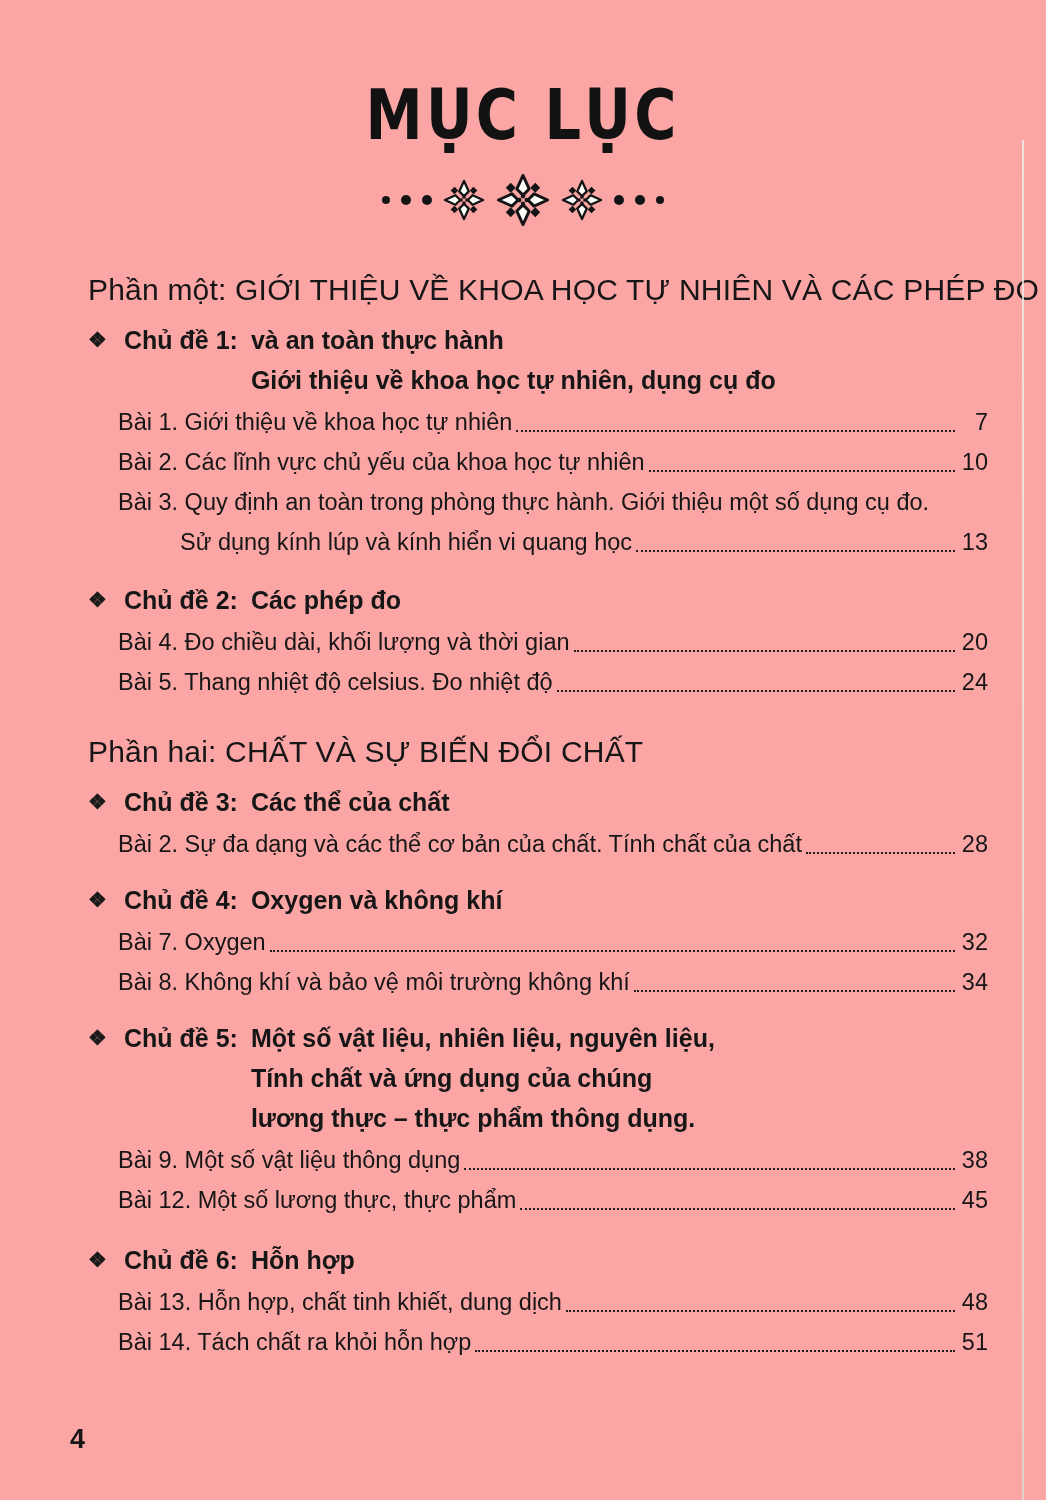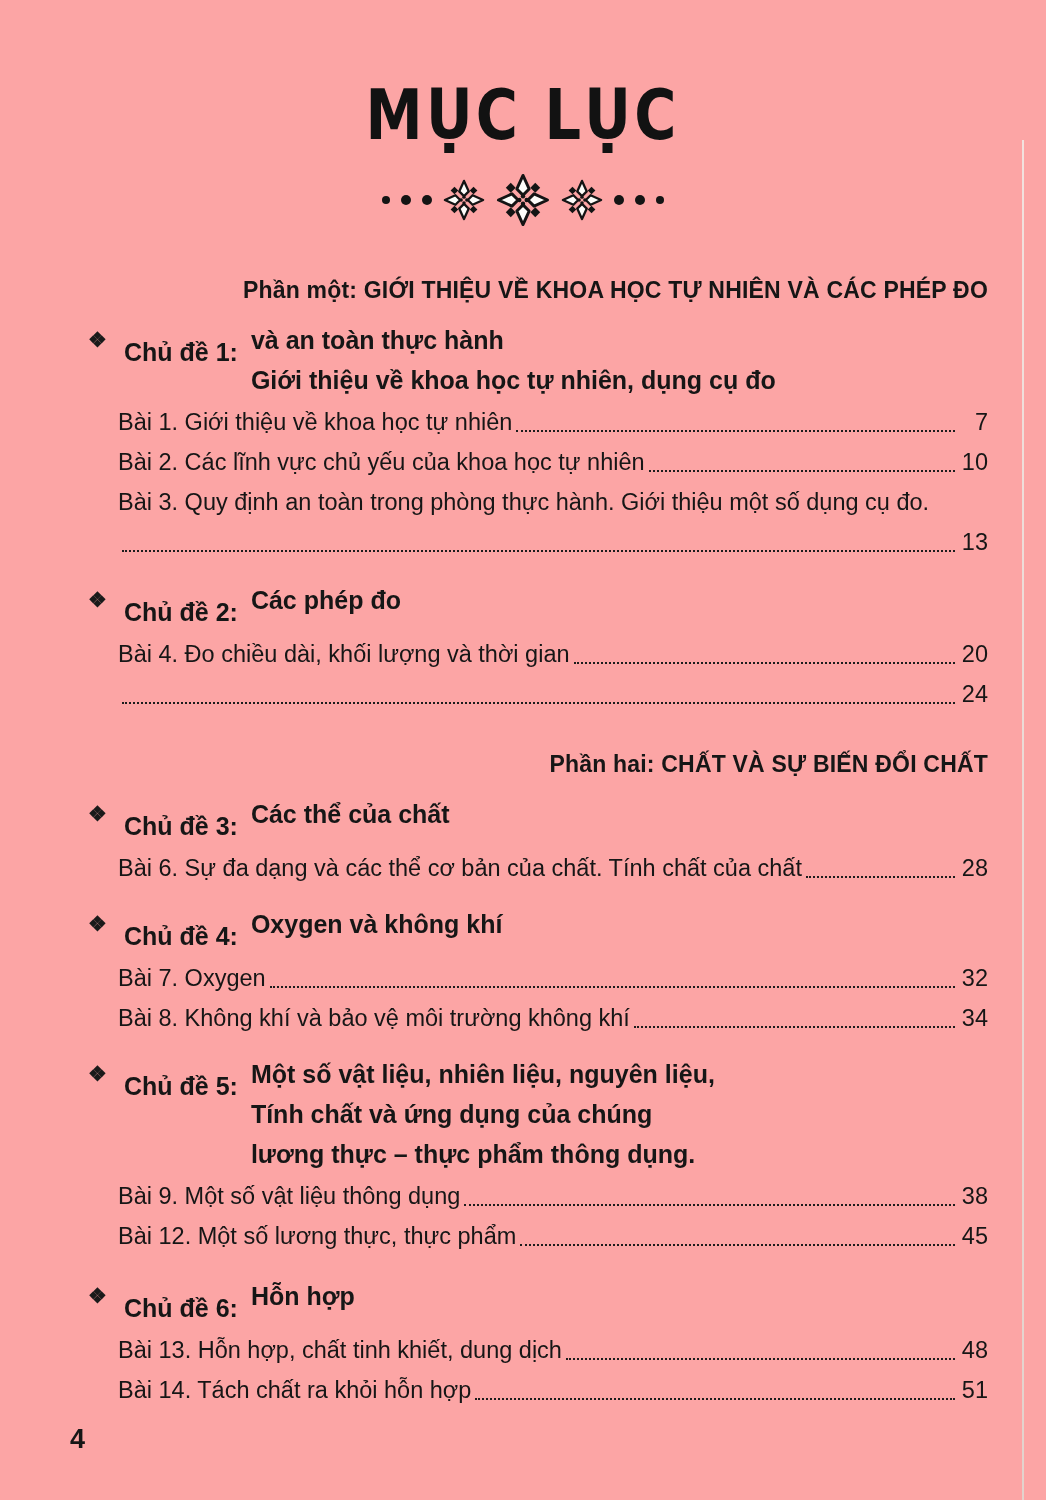--- a/index.html
+++ b/index.html
@@ -26,29 +26,29 @@
   .ornament{
     display:flex;justify-content:center;align-items:center;
     gap:11px;margin-top:14px;height:56px;
   }
   .dot{width:10px;height:10px;border-radius:50%;background:#141414;display:inline-block;}
   .dot.small{width:8px;height:8px;}
   .flower{display:inline-block;}
   .content{padding:0 58px 0 88px;}
   .part-heading{
     margin-top:42px;
-    font-size:23px;font-weight:bold;line-height:40px;
-    letter-spacing:.2px;white-space:nowrap;text-align:right;
+    font-size:30px;font-weight:normal;line-height:40px;
+    letter-spacing:.2px;white-space:nowrap;
   }
   .topic{
     display:flex;margin-top:10px;
     font-size:25px;font-weight:bold;line-height:40px;
   }
   .bullet{width:36px;font-size:21px;color:#1a1a1a;flex:none;}
-  .tlabel{white-space:nowrap;margin-right:13px;flex:none;margin-top:12px;}
+  .tlabel{white-space:nowrap;margin-right:13px;flex:none;}
   .ttitle{display:block;}
   .tline{display:block;white-space:nowrap;}
   .lessons{margin-top:2px;}
   .lesson{
     display:flex;align-items:flex-end;
     margin-left:30px;
     font-size:23.5px;line-height:40px;
   }
   .lesson.cont .lt{margin-left:62px;}
   .lt{white-space:nowrap;flex:none;}
@@ -157,56 +157,58 @@
       <div class="lesson">
         <span class="lt">Bài 2. Các lĩnh vực chủ yếu của khoa học tự nhiên</span>
         <span class="leader"></span>
         <span class="pg">10</span>
       </div>
       <div class="lesson noleader">
         <span class="lt">Bài 3. Quy định an toàn trong phòng thực hành. Giới thiệu một số dụng cụ đo.</span>
 
       </div>
       <div class="lesson cont">
+        <span class="lt">Sử dụng kính lúp và kính hiển vi quang học</span>
         <span class="leader"></span>
         <span class="pg">13</span>
       </div>
     </div>
 
     <div class="topic" style="margin-top:18px">
       <span class="bullet">❖</span>
       <span class="tlabel">Chủ đề 2:</span>
       <span class="ttitle">
         <span class="tline">Các phép đo</span>
       </span>
     </div>
     <div class="lessons">
       <div class="lesson">
         <span class="lt">Bài 4. Đo chiều dài, khối lượng và thời gian</span>
         <span class="leader"></span>
         <span class="pg">20</span>
       </div>
       <div class="lesson">
+        <span class="lt">Bài 5. Thang nhiệt độ celsius. Đo nhiệt độ</span>
         <span class="leader"></span>
         <span class="pg">24</span>
       </div>
     </div>
 
     <div class="part-heading" style="margin-top:30px">Phần hai: CHẤT VÀ SỰ BIẾN ĐỔI CHẤT</div>
 
     <div class="topic">
       <span class="bullet">❖</span>
       <span class="tlabel">Chủ đề 3:</span>
       <span class="ttitle">
         <span class="tline">Các thể của chất</span>
       </span>
     </div>
     <div class="lessons">
       <div class="lesson">
-        <span class="lt">Bài 6. Sự đa dạng và các thể cơ bản của chất. Tính chất của chất</span>
+        <span class="lt">Bài 2. Sự đa dạng và các thể cơ bản của chất. Tính chất của chất</span>
         <span class="leader"></span>
         <span class="pg">28</span>
       </div>
     </div>
 
     <div class="topic" style="margin-top:16px">
       <span class="bullet">❖</span>
       <span class="tlabel">Chủ đề 4:</span>
       <span class="ttitle">
         <span class="tline">Oxygen và không khí</span>

